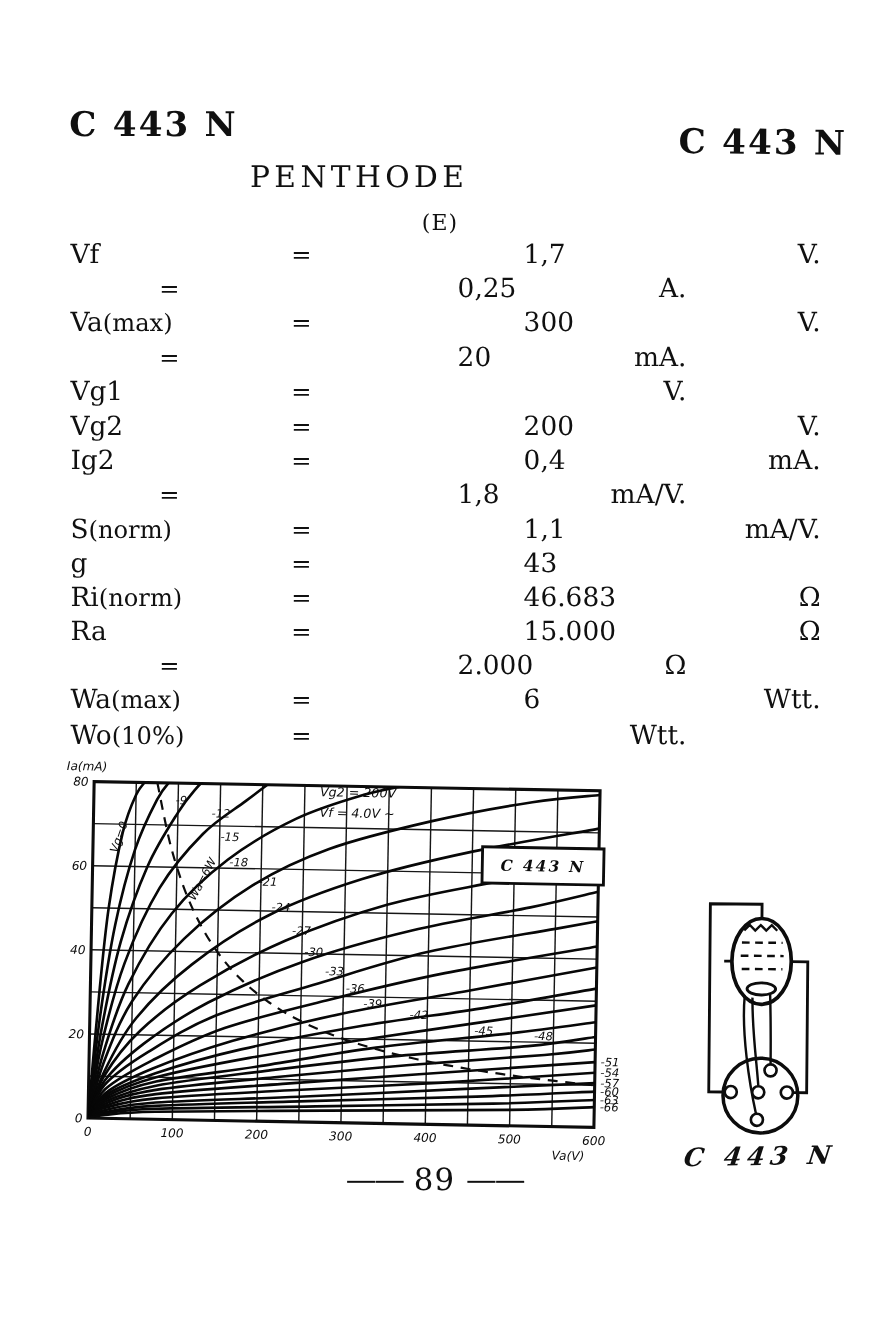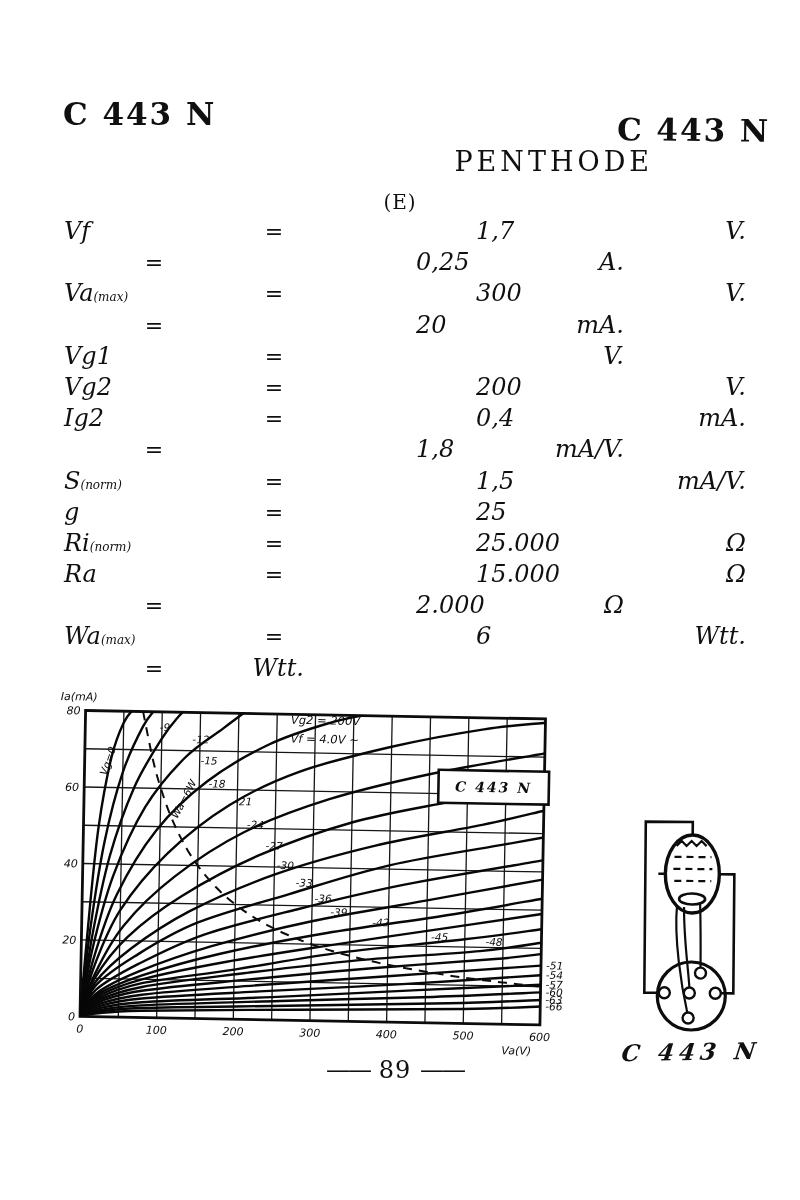--- a/index.html
+++ b/index.html
@@ -5,37 +5,37 @@
   html,body{margin:0;padding:0;}
   body{
     width:800px;height:1200px;position:relative;overflow:hidden;
     background:#ffffff;color:#101010;
     font-family:"DejaVu Serif","Liberation Serif",serif;
   }
   .abs{position:absolute;}
   
   .title-left{left:63px;top:96px;font-size:31px;font-weight:bold;letter-spacing:2px;}
   .title-right{left:617px;top:112px;font-size:31px;font-weight:bold;letter-spacing:2px;transform:rotate(.6deg);}
-  .type-title{left:0;top:146px;width:653px;text-align:right;font-size:27px;letter-spacing:4px;}
+  .type-title{left:0;top:146px;width:653px;text-align:center;font-size:27px;letter-spacing:4px;}
   .type-subtitle{left:0;top:190px;width:800px;text-align:center;font-size:20px;letter-spacing:1px;}
   
-  .specs{left:64px;top:217px;width:682px;font-style:italic;}
+  .specs{left:64px;top:217px;width:682px;}
   .spec-row{display:grid;grid-template-columns:180px 60px 1fr 122px;height:31.2px;align-items:baseline;font-size:24px;}
-  .spec-label .qual{font-size:12px;}
+  .spec-label .qual{font-size:22px;}
   .spec-eq{text-align:center;font-size:22px;}
   .spec-value{padding-left:172px;}
   .spec-unit{text-align:right;}
   
   .chart-wrap{left:58px;top:688px;transform:rotate(1.05deg);transform-origin:top left;}
   .chart-wrap svg{display:block;}
   
   .tube-wrap{left:604px;top:786px;transform:rotate(.5deg);}
   .tube-caption{left:622px;top:1038px;width:140px;font-size:23px;font-style:italic;font-weight:bold;letter-spacing:5px;transform:skewX(-8deg) rotate(-1deg);}
   
-  .footer{left:0;top:1056px;width:790px;text-align:center;font-size:24px;letter-spacing:1px;}
+  .footer{left:0;top:1056px;width:790px;text-align:center;font-size:28px;letter-spacing:1px;}
   .footer .dash{letter-spacing:-2px;}
 </style>
 </head>
 <body>
 
 <div class="abs title-left">C 443 N</div>
 <div class="abs title-right">C 443 N</div>
 <div class="abs type-title">PENTHODE</div>
 <div class="abs type-subtitle">(E)</div>
 
@@ -88,35 +88,35 @@
 
   <div class="spec-row">
     <span class="spec-eq">=</span>
     <span class="spec-value">1,8</span>
     <span class="spec-unit">mA/V.</span>
   </div>
 
   <div class="spec-row">
     <span class="spec-label"><span class="base">S</span><span class="qual">(norm)</span></span>
     <span class="spec-eq">=</span>
-    <span class="spec-value">1,5</span>
+    <span class="spec-value">1,1</span>
     <span class="spec-unit">mA/V.</span>
   </div>
 
   <div class="spec-row">
     <span class="spec-label"><span class="base">g</span><span class="qual"></span></span>
     <span class="spec-eq">=</span>
-    <span class="spec-value">25</span>
+    <span class="spec-value">43</span>
     <span class="spec-unit"></span>
   </div>
 
   <div class="spec-row">
     <span class="spec-label"><span class="base">Ri</span><span class="qual">(norm)</span></span>
     <span class="spec-eq">=</span>
-    <span class="spec-value">25.000</span>
+    <span class="spec-value">46.683</span>
     <span class="spec-unit">Ω</span>
   </div>
 
   <div class="spec-row">
     <span class="spec-label"><span class="base">Ra</span><span class="qual"></span></span>
     <span class="spec-eq">=</span>
     <span class="spec-value">15.000</span>
     <span class="spec-unit">Ω</span>
   </div>
 
@@ -127,20 +127,21 @@
   </div>
 
   <div class="spec-row">
     <span class="spec-label"><span class="base">Wa</span><span class="qual">(max)</span></span>
     <span class="spec-eq">=</span>
     <span class="spec-value">6</span>
     <span class="spec-unit">Wtt.</span>
   </div>
 
   <div class="spec-row">
+    <span class="spec-label"><span class="base">Wo</span><span class="qual">(10%)</span></span>
     <span class="spec-eq">=</span>
     <span class="spec-unit">Wtt.</span>
   </div>
 </div>
 
 <div class="abs chart-wrap">
   <svg id="chart-svg" width="516" height="362" viewBox="0 0 516 362">
       <defs>
         <clipPath id="plotclip">
           <rect x="28" y="22" width="460" height="306"></rect>

